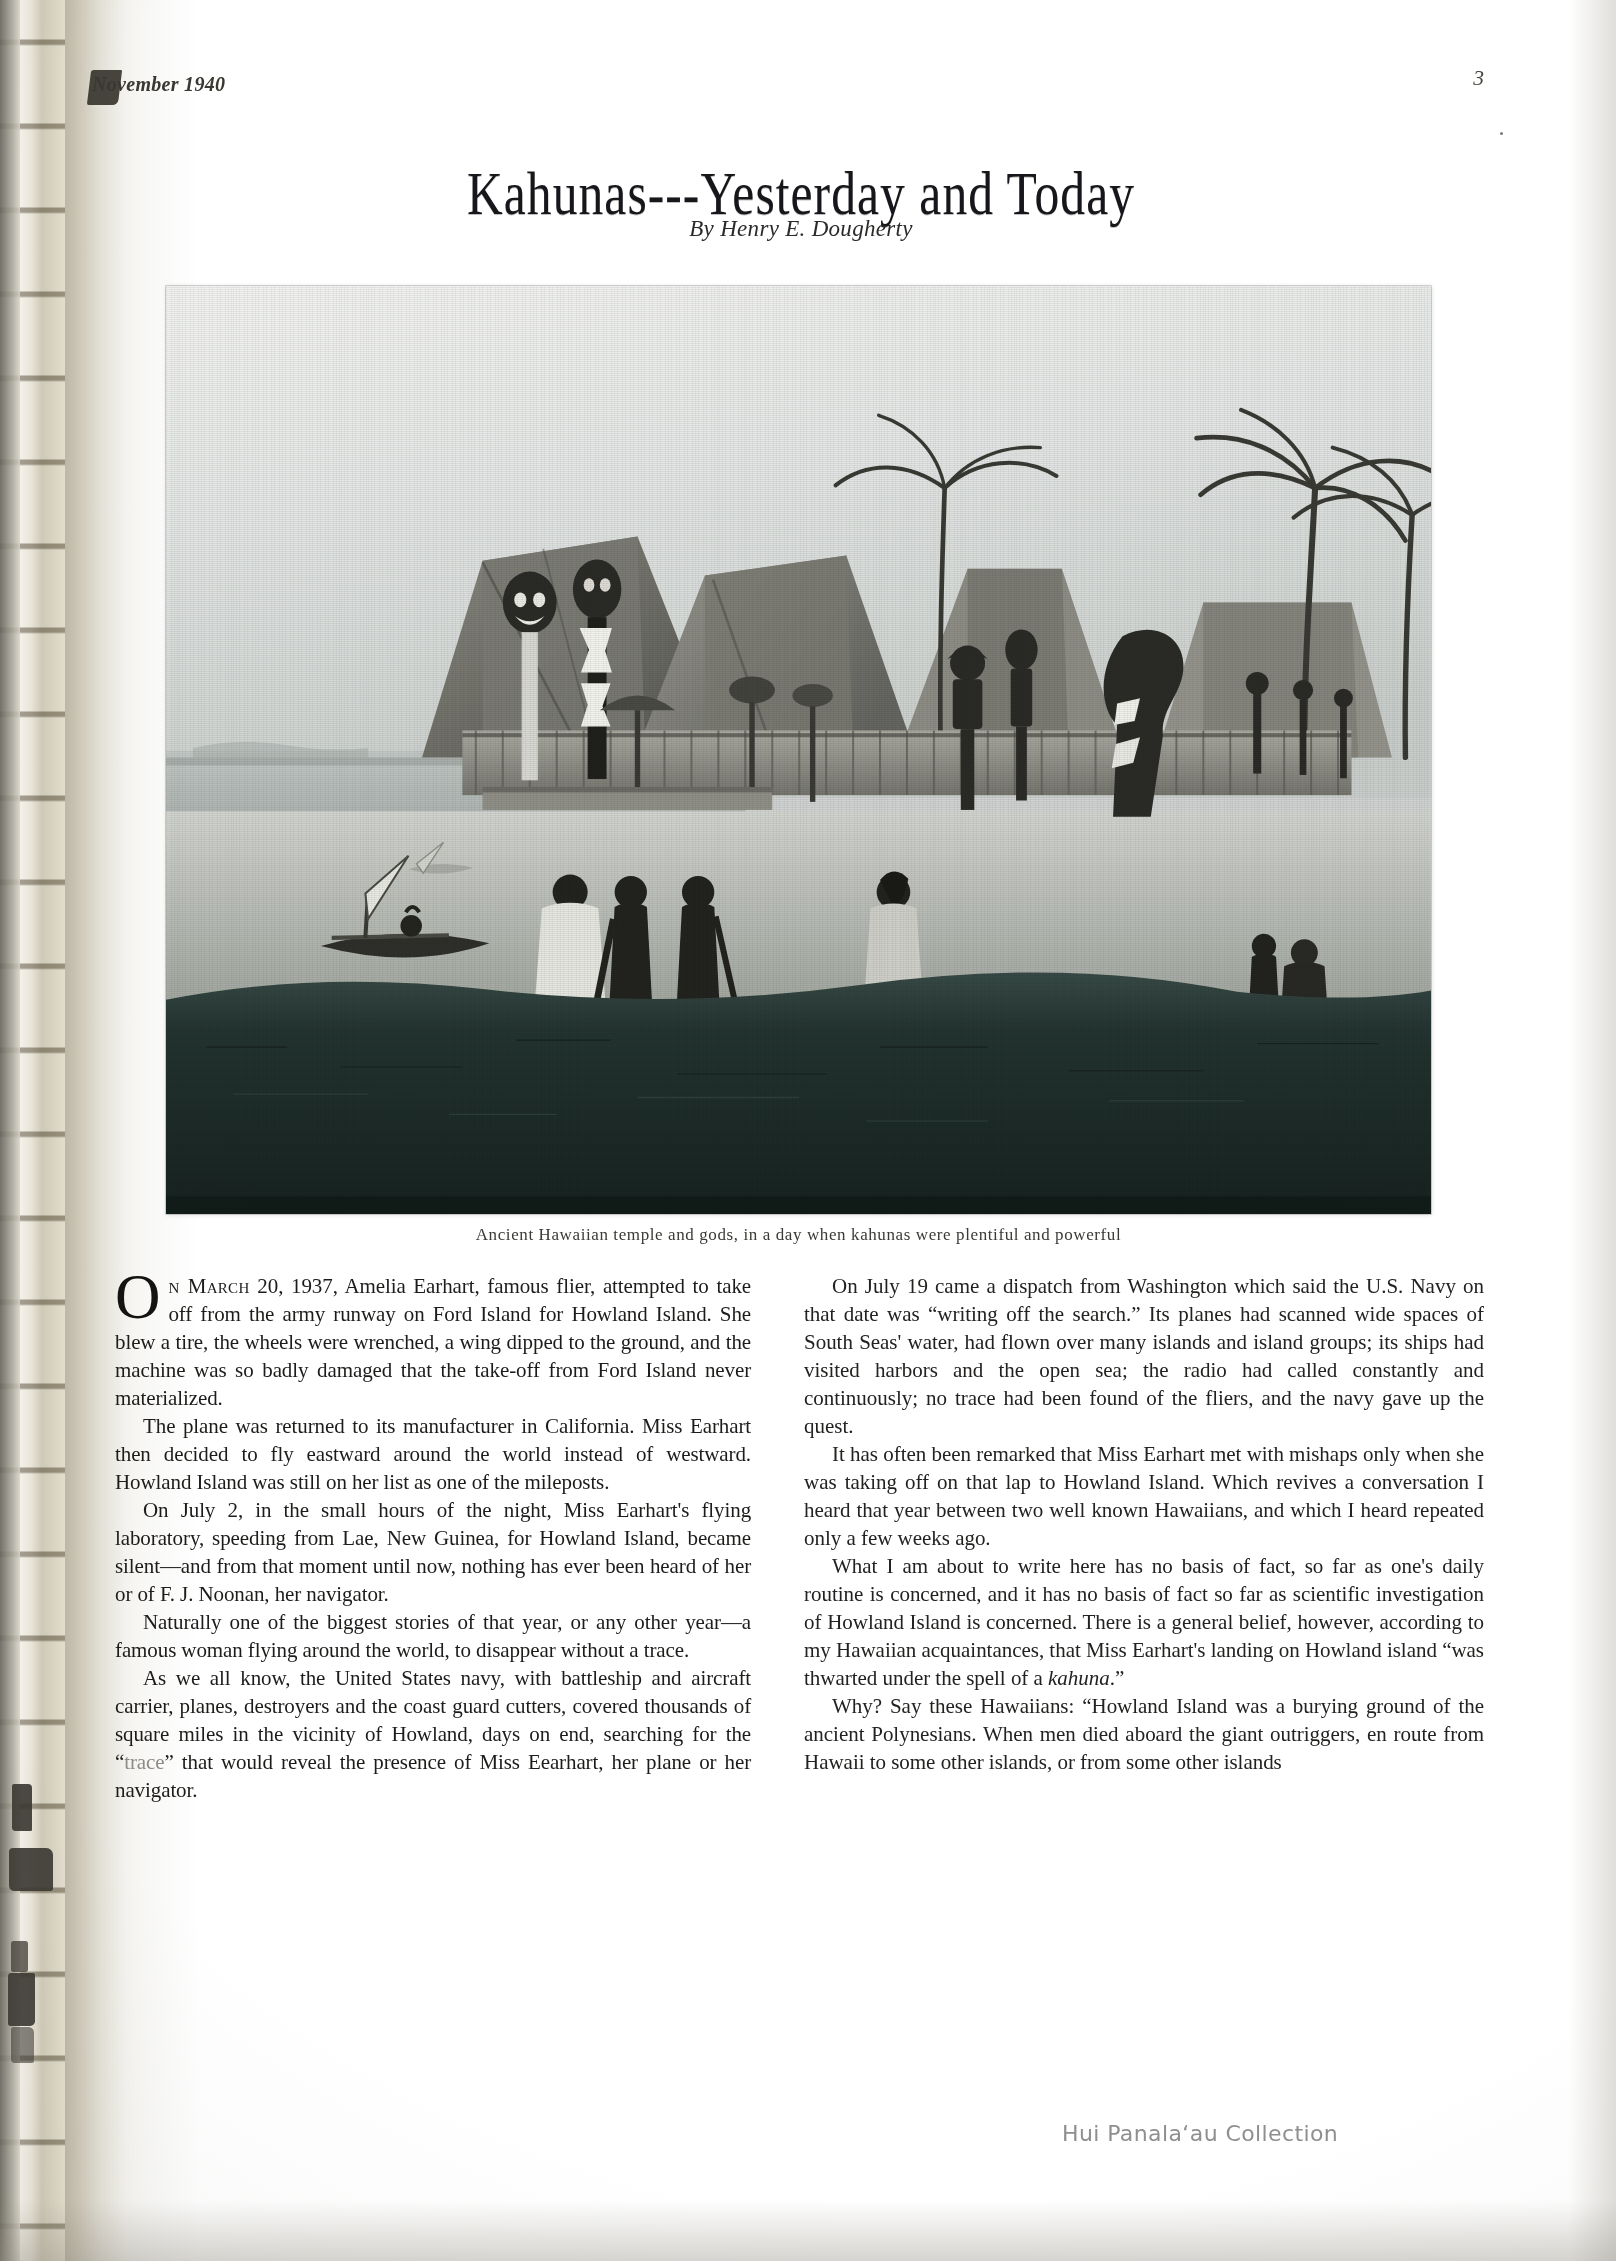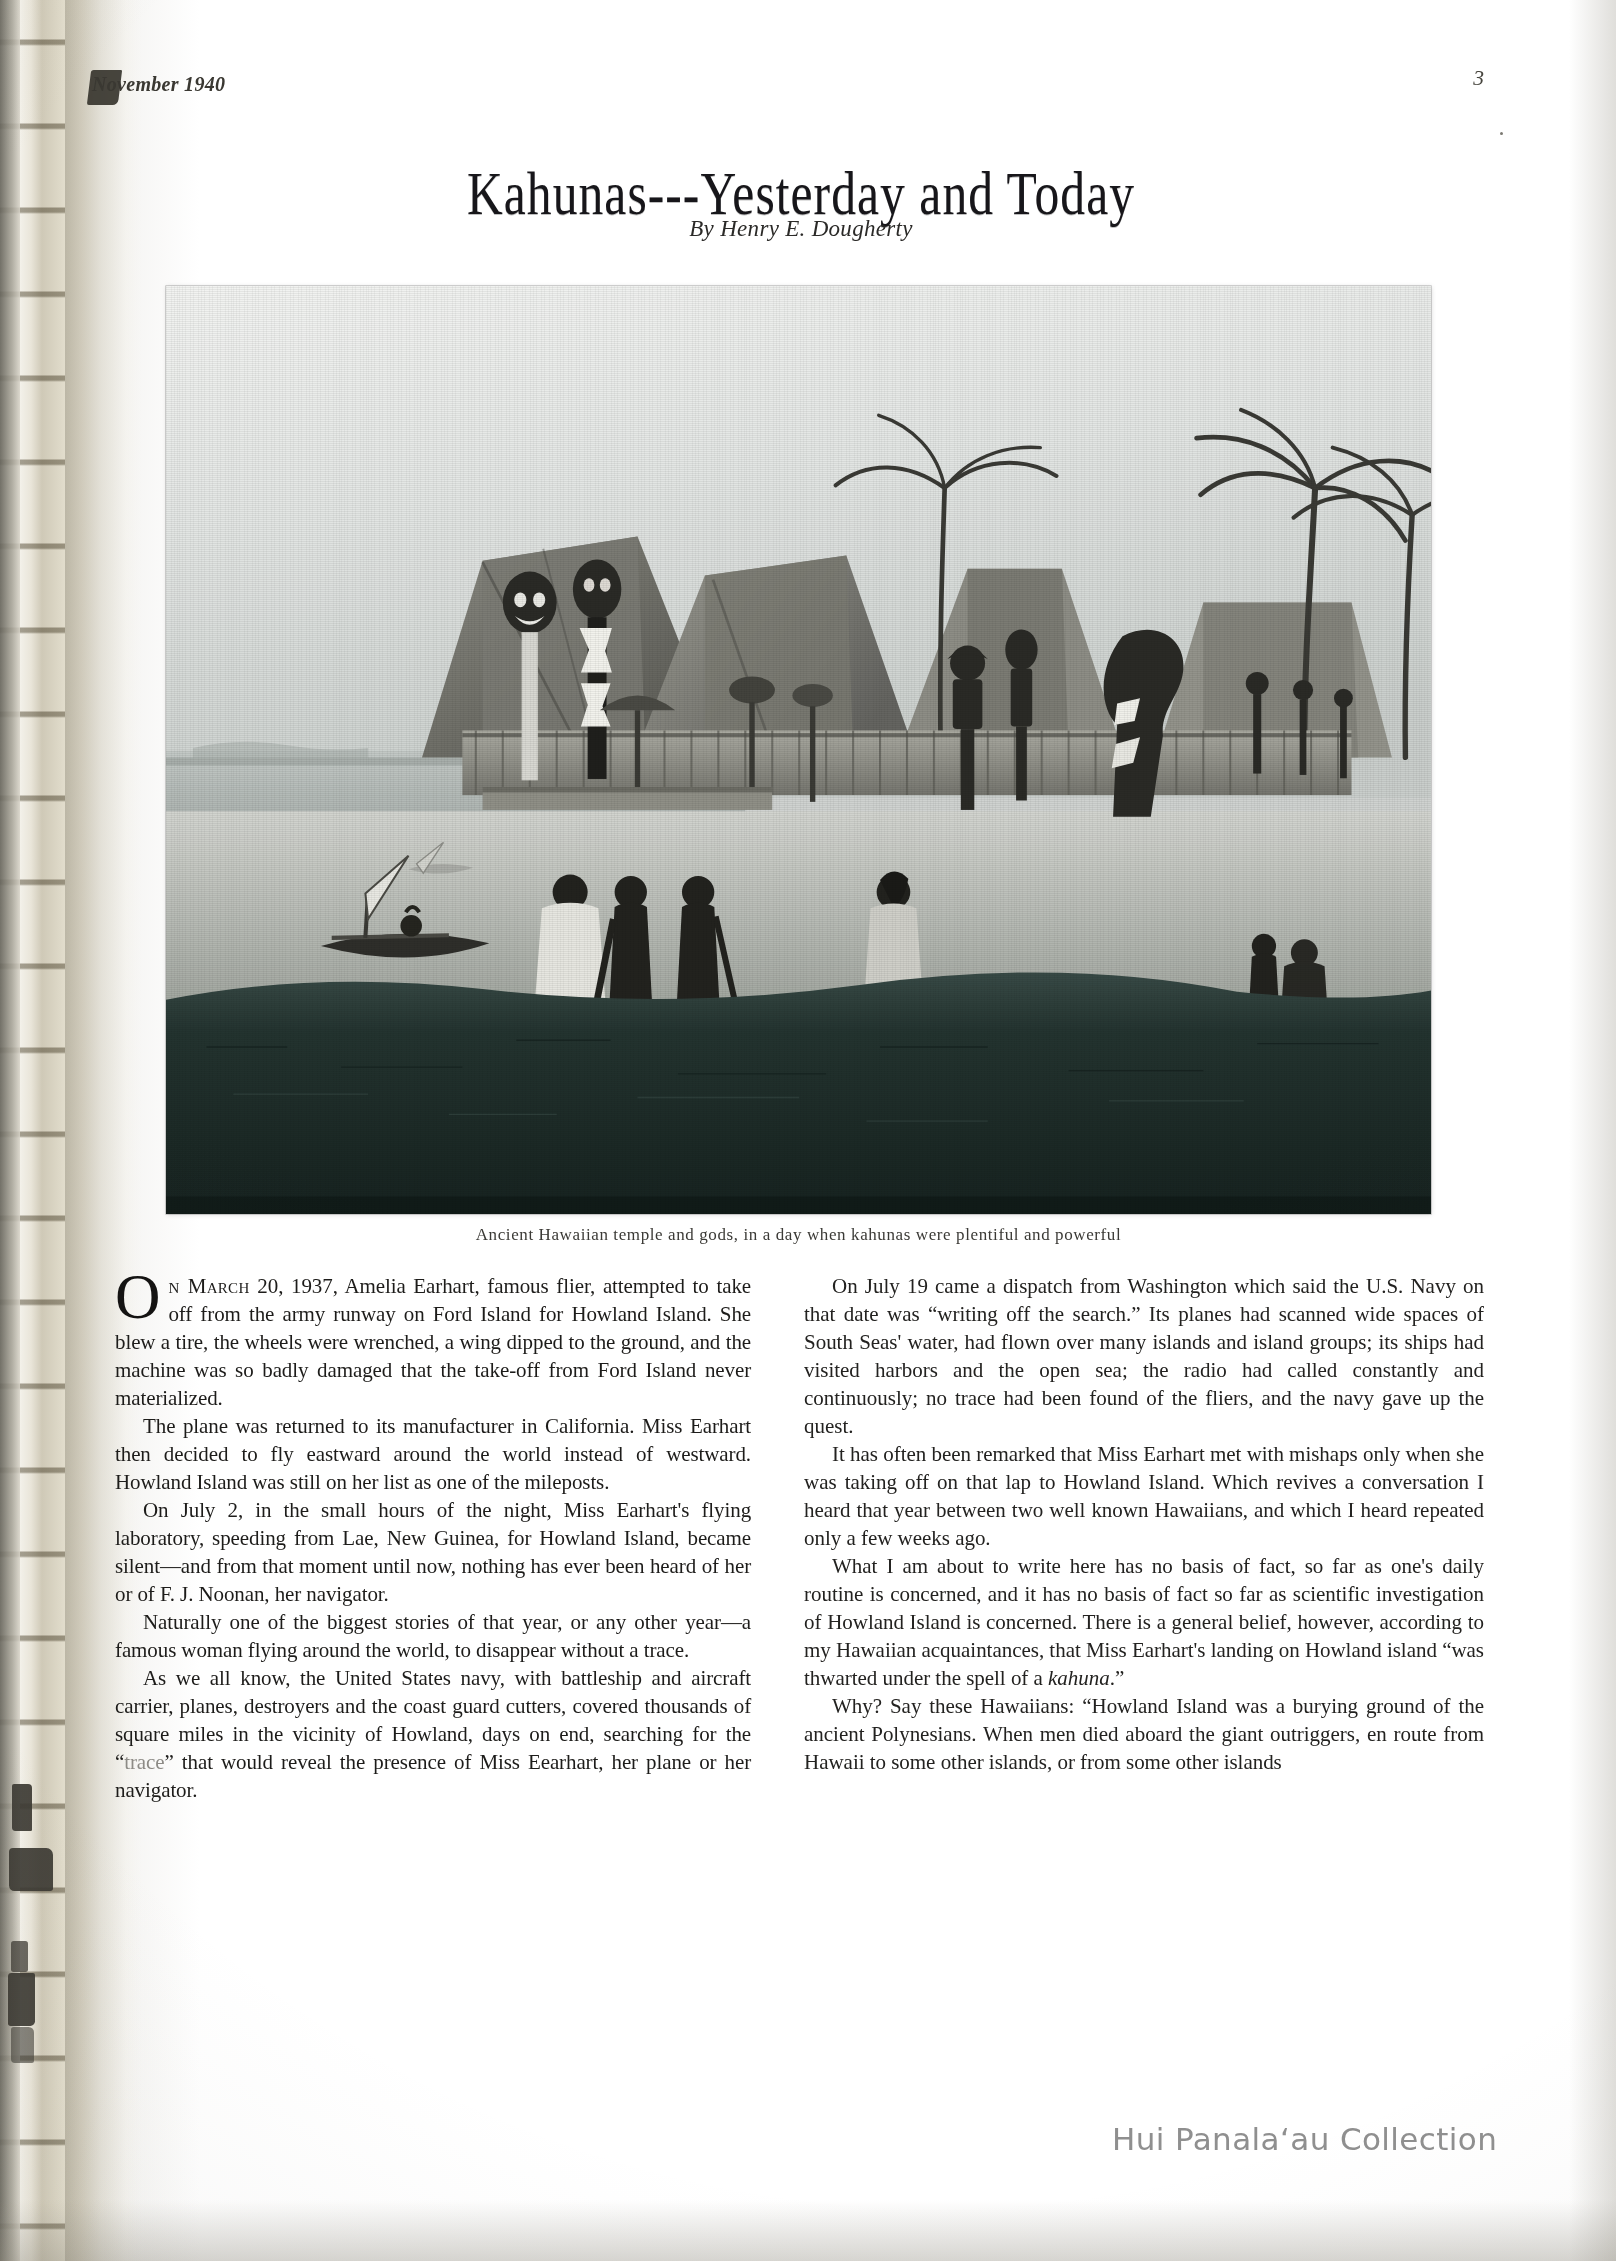--- a/index.html
+++ b/index.html
@@ -188,23 +188,23 @@
   .blot{ position:absolute; background:#3c3a33; opacity:.92; }
   #blot1{ left:12px;  top:1784px; width:20px; height:47px; border-radius:2px 4px 1.3px 3.4px; }
   #blot2{ left:9.4px;  top:1848px; width:44px; height:43px; border-radius:4px 6.7px 2.7px 5.4px; }
   #blot3{ left:10.8px;  top:1941px; width:17.5px; height:31px; border-radius:2.7px; opacity:.75;}
   #blot4{ left:8px;  top:1973px; width:27px; height:53px; border-radius:3.4px 2px 4.7px 2.7px; }
   #blot5{ left:10.8px;  top:2027px; width:23px; height:36px; border-radius:2.7px 5.4px 2px 4px; opacity:.6;}
 
   
   .watermark{
     position:absolute;
-    left:1112px; top:2121px;
+    left:1062px; top:2121px;
     font-family:"DejaVu Sans", sans-serif;
-    font-size:31px;
+    font-size:22px;
     color:#8f8f8f;
     letter-spacing:0.4px;
     white-space:nowrap;
   }
 </style>
 </head>
 <body>
 
 <div id="scan"></div>
 <div id="deckle"></div>

